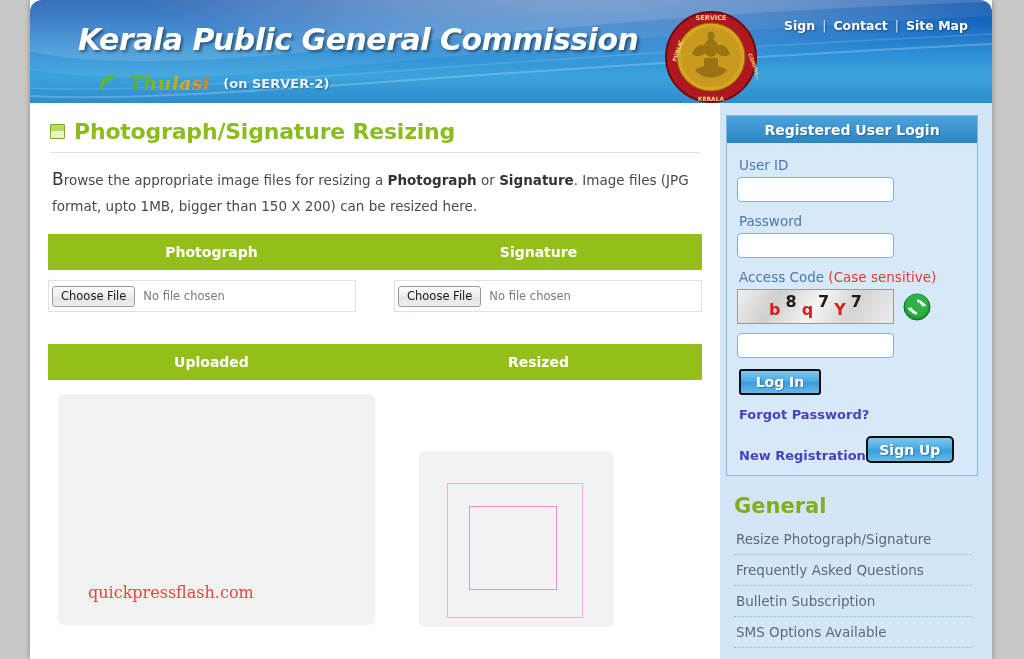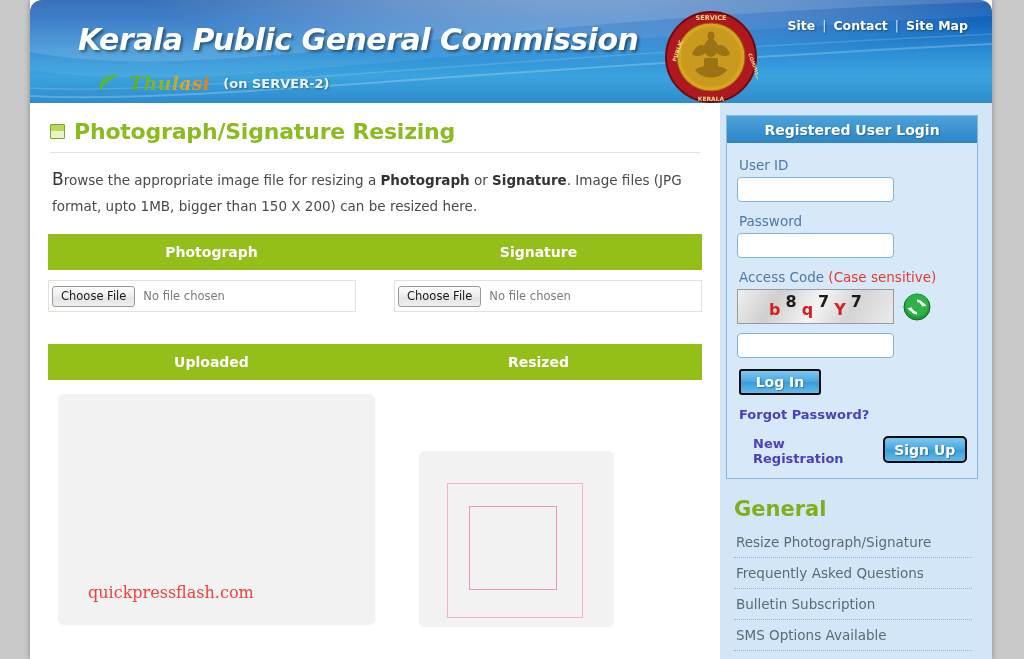--- a/index.html
+++ b/index.html
@@ -315,21 +315,21 @@
 
   .forgot-link {
     display: block;
     font-size: 13px;
     color: #4a3fbf;
     font-weight: bold;
     text-decoration: none;
     margin: 0 0 14px 2px;
   }
 
-  .signup-row { display: flex; align-items: flex-start; gap: 8px; margin-left: 16px; }
+  .signup-row { display: flex; align-items: flex-end; margin-left: 2px; }
   .new-reg {
     font-size: 13px;
     color: #4a3fbf;
     font-weight: bold;
   }
   .signup-btn {
     width: 88px; height: 27px;
     border: 2px solid #0d0d0d;
     border-radius: 5px;
     background: linear-gradient(180deg,#7fc8ef 0%, #49a8e2 48%, #3a9cda 52%, #64bae9 100%);
@@ -376,21 +376,21 @@
       <div class="thulasi-wrap">
         <svg class="leaf-icon" viewBox="0 0 22 18">
           <path d="M20,1 C12,0 3,4 2,12 C1.4,16 3,17 3,17 C3,17 4,11 9,8 C13.5,5.3 20,1 20,1 Z" fill="#5cb82b"></path>
           <path d="M2,17.4 L1,18 L1.6,16.4 Z" fill="#2f7a14"></path>
         </svg>
         <span class="thulasi-word">Thulasi</span>
         <span class="server-note">(on SERVER-2)</span>
       </div>
 
       <div class="topnav">
-        <a href="#">Site</a>
+        <a href="#">Sign</a>
         <span class="sep">|</span>
         <a href="#">Contact</a>
         <span class="sep">|</span>
         <a href="#">Site Map</a>
       </div>
 
       <svg class="emblem" viewBox="0 0 94 94">
         <circle cx="47" cy="47" r="45" fill="#b01820"></circle>
         <circle cx="47" cy="47" r="45" fill="none" stroke="#7e0f15" stroke-width="2"></circle>
         <circle cx="47" cy="47" r="34" fill="#d9a521"></circle>
@@ -420,21 +420,21 @@
 
       <div class="main">
 
         <div class="page-heading">
           <span class="heading-icon"></span>
           <h1>Photograph/Signature Resizing</h1>
         </div>
         <div class="heading-rule"></div>
 
         <p class="intro">
-          <span class="dropcap">B</span><span>rowse the appropriate image file for resizing a </span><b>Photograph</b><span> or </span><b>Signature</b><span>. Image files (JPG format, upto 1MB, bigger than 150 X 200) can be resized here.</span>
+          <span class="dropcap">B</span><span>rowse the appropriate image files for resizing a </span><b>Photograph</b><span> or </span><b>Signature</b><span>. Image files (JPG format, upto 1MB, bigger than 150 X 200) can be resized here.</span>
         </p>
 
         <div class="green-bar">
           <div class="cell">Photograph</div>
           <div class="cell">Signature</div>
         </div>
 
         <div class="file-row">
           <div class="file-cell">
             <div class="file-input">

